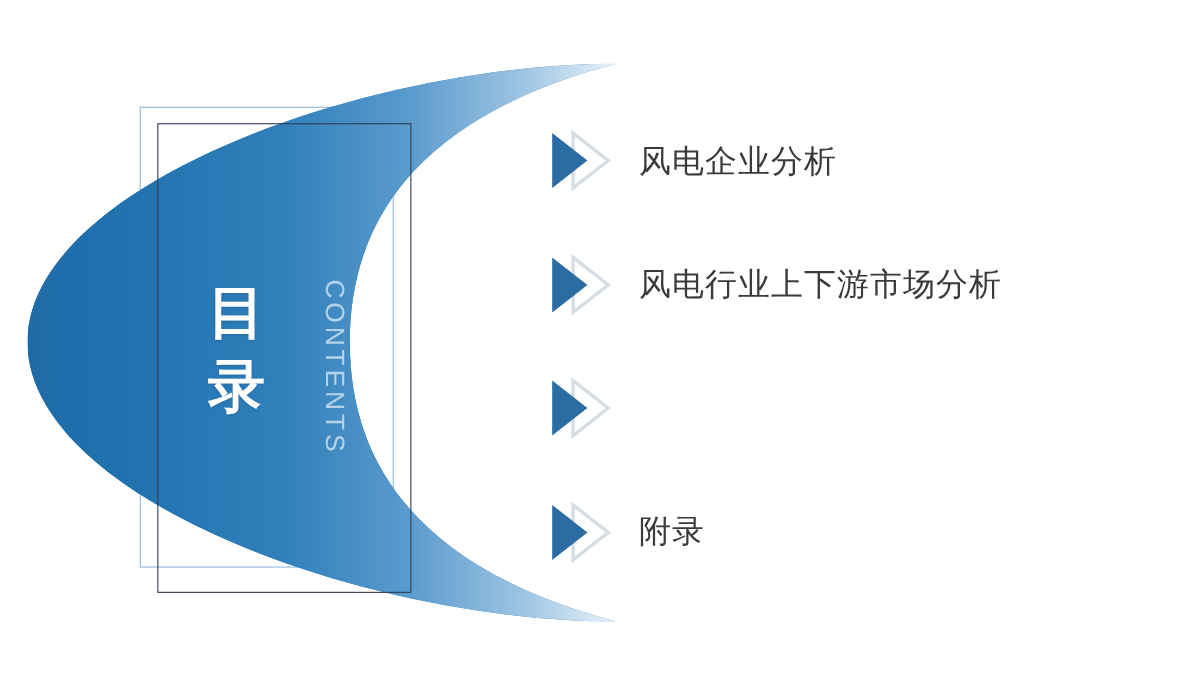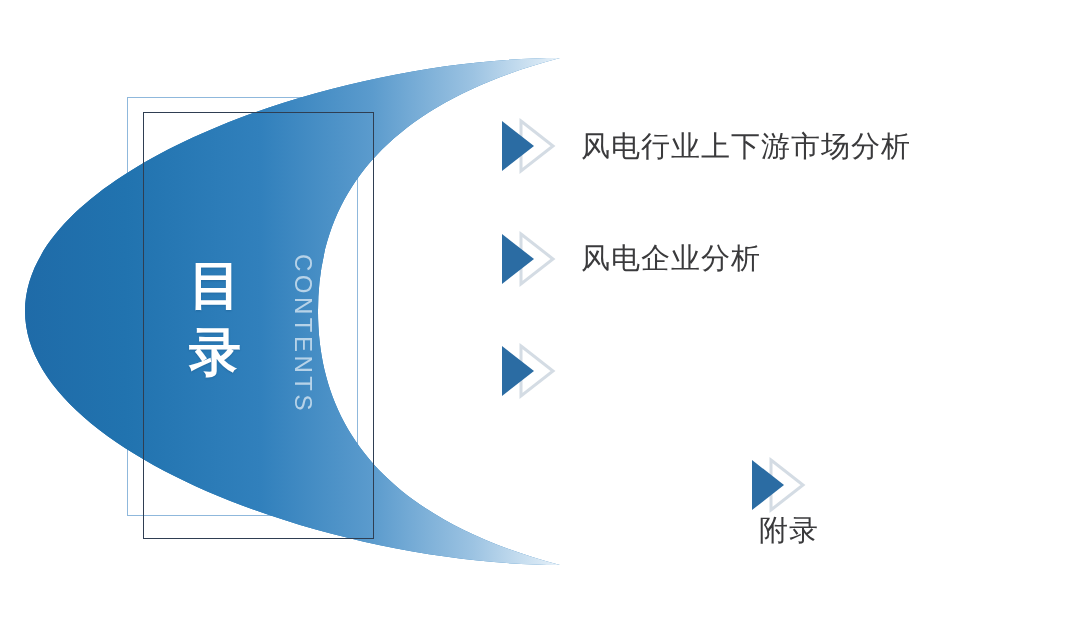--- a/index.html
+++ b/index.html
@@ -91,21 +91,21 @@
     top: 118px;
     width: 560px;
   }
   .toc-item {
     position: relative;
     display: flex;
     align-items: center;
     height: 56px;
     margin-bottom: 56.5px;
   }
-  .toc-item:last-child { margin-bottom: 0; flex-direction: column; }
+  .toc-item:last-child { margin-bottom: 0; }
 
   .arrow-icon {
     position: relative;
     width: 60px;
     height: 58px;
     flex: 0 0 60px;
   }
   .arrow-icon svg { display: block; }
 
   .toc-label {
@@ -160,31 +160,31 @@
 
   <div class="toc">
 
     <div class="toc-item">
       <span class="arrow-icon">
         <svg width="60" height="58" viewBox="0 0 60 58" xmlns="http://www.w3.org/2000/svg">
           <polygon points="24,4 56,29 24,54" fill="none" stroke="#D4DCE4" stroke-width="3" stroke-linejoin="miter"></polygon>
           <polygon points="5,4 37,29 5,54" fill="#2B6CA3"></polygon>
         </svg>
       </span>
+      <span class="toc-label">风电企业分析</span>
+    </div>
+
+    <div class="toc-item">
+      <span class="arrow-icon">
+        <svg width="60" height="58" viewBox="0 0 60 58" xmlns="http://www.w3.org/2000/svg">
+          <polygon points="24,4 56,29 24,54" fill="none" stroke="#D4DCE4" stroke-width="3" stroke-linejoin="miter"></polygon>
+          <polygon points="5,4 37,29 5,54" fill="#2B6CA3"></polygon>
+        </svg>
+      </span>
       <span class="toc-label">风电行业上下游市场分析</span>
-    </div>
-
-    <div class="toc-item">
-      <span class="arrow-icon">
-        <svg width="60" height="58" viewBox="0 0 60 58" xmlns="http://www.w3.org/2000/svg">
-          <polygon points="24,4 56,29 24,54" fill="none" stroke="#D4DCE4" stroke-width="3" stroke-linejoin="miter"></polygon>
-          <polygon points="5,4 37,29 5,54" fill="#2B6CA3"></polygon>
-        </svg>
-      </span>
-      <span class="toc-label">风电企业分析</span>
     </div>
 
     <div class="toc-item">
       <span class="arrow-icon">
         <svg width="60" height="58" viewBox="0 0 60 58" xmlns="http://www.w3.org/2000/svg">
           <polygon points="24,4 56,29 24,54" fill="none" stroke="#D4DCE4" stroke-width="3" stroke-linejoin="miter"></polygon>
           <polygon points="5,4 37,29 5,54" fill="#2B6CA3"></polygon>
         </svg>
       </span>
     </div>

